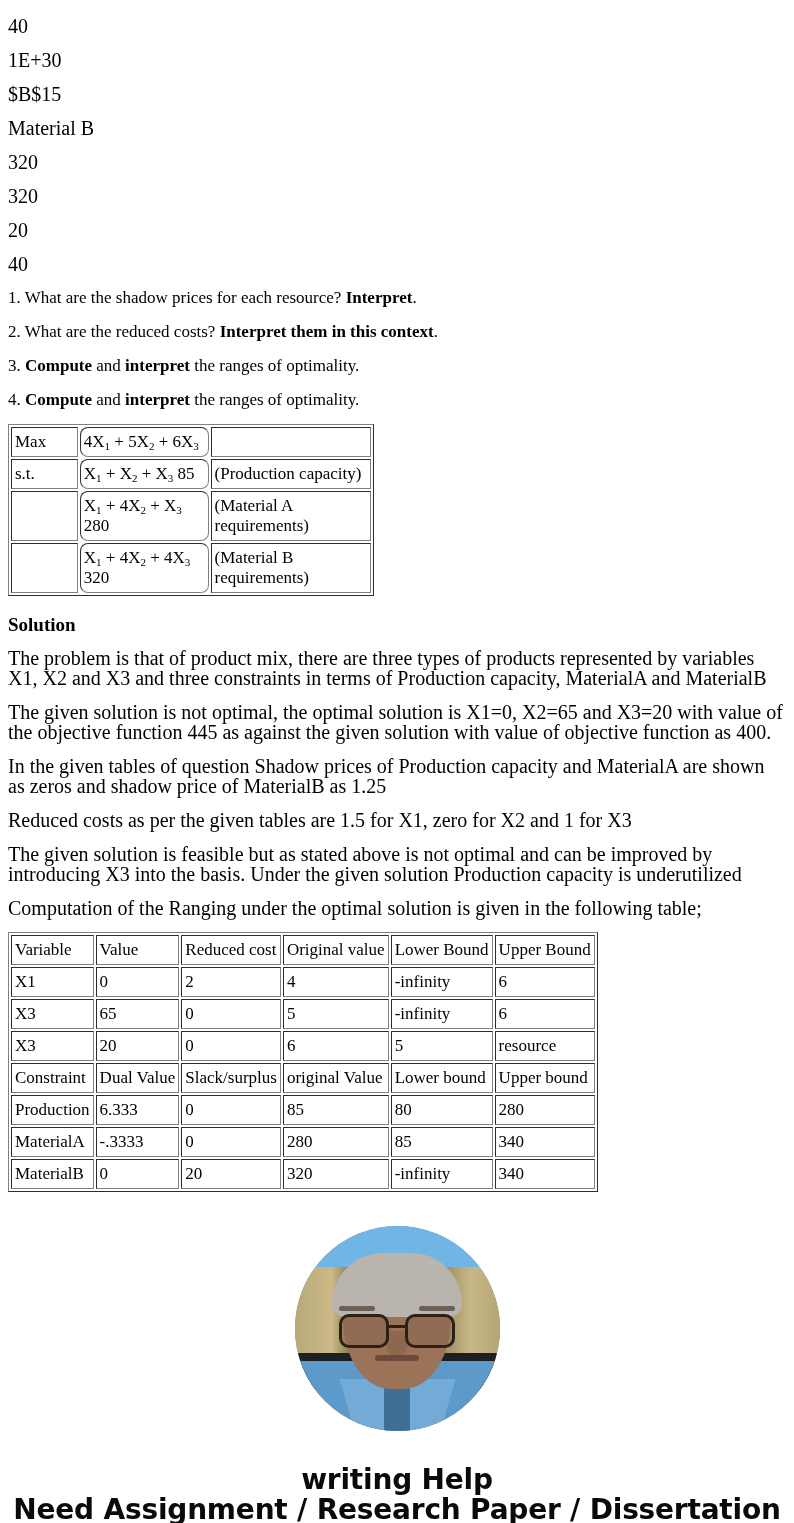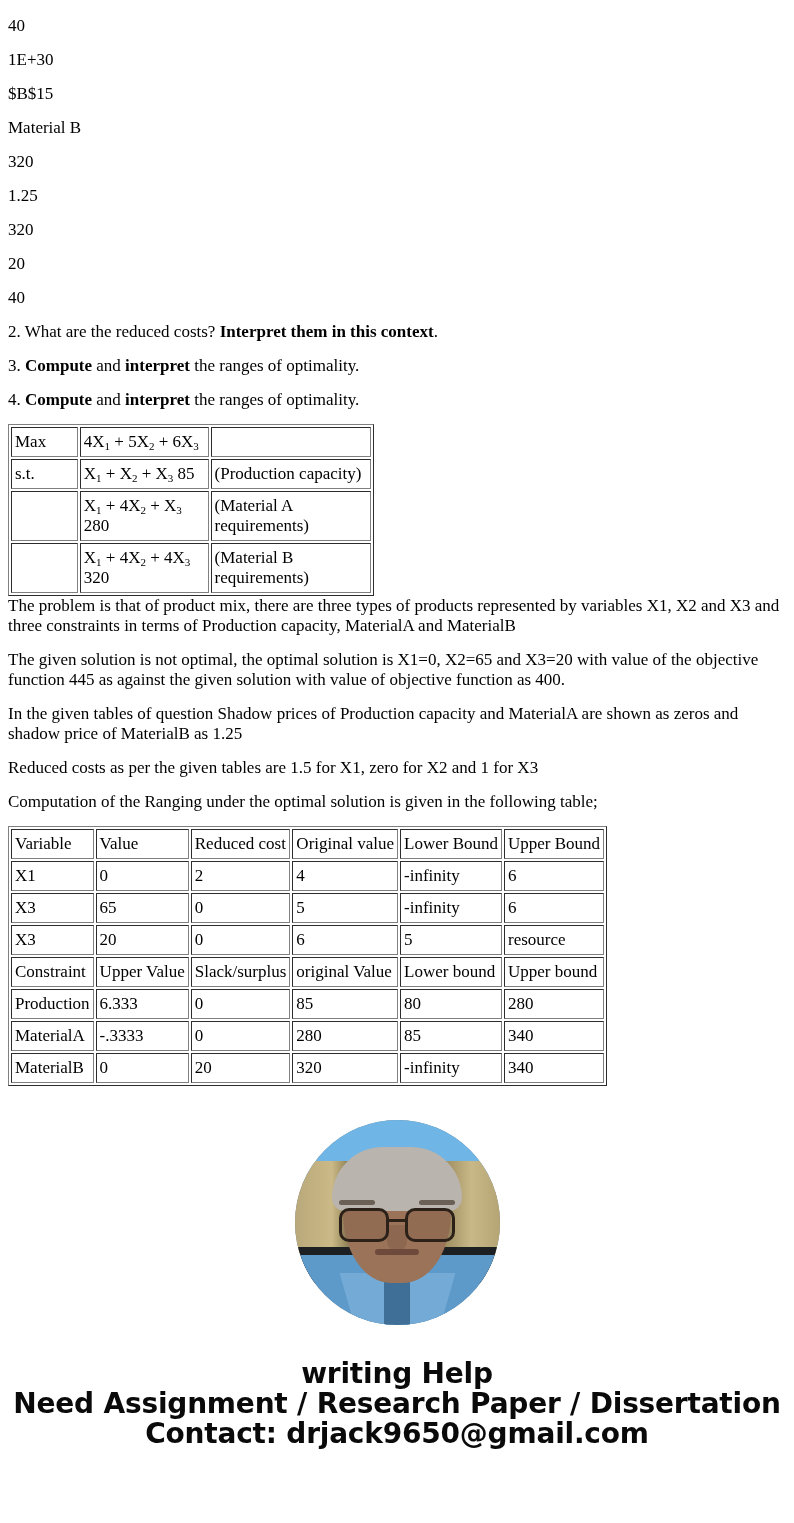--- a/index.html
+++ b/index.html
@@ -18,21 +18,21 @@
   .page {
     width: 794px;
     box-sizing: border-box;
     padding: 0 8px;
     position: relative;
   }
 
   
   .stanza p,
   p.para {
-    font-size: 17px;
+    font-size: 20px;
     line-height: 20px;
     margin: 0 0 0 0;
     padding: 0;
   }
   .stanza p {
     margin: 0 0 14px 0;
   }
   .stanza {
     padding-top: 16px;
   }
@@ -63,21 +63,21 @@
     border: 1px inset #808080;
     padding: 4px 3px;
     vertical-align: top;
     text-align: left;
     font-weight: normal;
   }
 
   
   #lp-model-table { width: 366px; margin-top: 10px; }
   #lp-model-table td.c1 { width: 60px; }
-  #lp-model-table td.c2 { width: 125px; }
+  #lp-model-table td.c2 { width: 125px; border-radius: 8px; }
   #lp-model-table td.c3 { width: 155px; }
 
   
   #ranging-table { width: 520px; margin-top: 8px; }
   #ranging-table td { white-space: nowrap; }
   #ranging-table td.k0 { width: 66px; margin-left: 32px; }
   #ranging-table td.k1 { width: 66px; }
   #ranging-table td.k2 { width: 83px; }
   #ranging-table td.k3 { width: 88px; }
   #ranging-table td.k4 { width: 84px; }
@@ -193,27 +193,29 @@
 <body>
 
 <div class="page">
 
   <div class="stanza">
     <p>40</p>
     <p>1E+30</p>
     <p>$B$15</p>
     <p>Material B</p>
     <p>320</p>
-    <p>1.25</p>
     <p>320</p>
     <p>20</p>
     <p>40</p>
   </div>
 
   <div class="qlist">
+    <p>
+      <span>1.</span><span> What are the shadow prices for each resource? </span><b>Interpret</b><span>.</span>
+    </p>
     <p>
       <span>2.</span> <span>What are the reduced costs? </span><b>Interpret them in this context</b><span>.</span>
     </p>
     <p>
       <span>3.</span><span> </span><b>Compute</b><span> and </span><b>interpret</b><span> the ranges of optimality.</span>
     </p>
     <p>
       <span>4.</span><span> </span><b>Compute</b><span> and </span><b>interpret</b><span> the ranges of optimality.</span>
     </p>
   </div>
@@ -236,25 +238,27 @@
         <td class="c3">(Material A requirements)</td>
       </tr>
       <tr>
         <td class="c1"></td>
         <td class="c2">X<sub>1</sub> + 4X<sub>2</sub> + 4X<sub>3</sub> 320</td>
         <td class="c3">(Material B requirements)</td>
       </tr>
     </tbody>
   </table>
 
+  <h2 class="solution-heading">Solution</h2>
 
   <p class="para">The problem is that of product mix, there are three types of products represented by variables X1, X2 and X3 and three constraints in terms of Production capacity, MaterialA and MaterialB</p>
   <p class="para">The given solution is not optimal, the optimal solution is X1=0, X2=65 and X3=20 with value of the objective function 445 as against the given solution with value of objective function as 400.</p>
   <p class="para">In the given tables of question Shadow prices of Production capacity and MaterialA are shown as zeros and shadow price of MaterialB as 1.25</p>
   <p class="para">Reduced costs as per the given tables are 1.5 for X1, zero for X2 and 1 for X3</p>
+  <p class="para">The given solution is feasible but as stated above is not optimal and can be improved by introducing X3 into the basis. Under the given solution Production capacity is underutilized</p>
   <p class="para">Computation of the Ranging under the optimal solution is given in the following table;</p>
 
   <table class="legacy" id="ranging-table">
     <tbody>
       <tr>
         <td class="k0">Variable</td>
         <td class="k1">Value</td>
         <td class="k2">Reduced cost</td>
         <td class="k3">Original value</td>
         <td class="k4">Lower Bound</td>
@@ -279,21 +283,21 @@
       <tr>
         <td class="k0">X3</td>
         <td class="k1">20</td>
         <td class="k2">0</td>
         <td class="k3">6</td>
         <td class="k4">5</td>
         <td class="k5">resource</td>
       </tr>
       <tr>
         <td class="k0">Constraint</td>
-        <td class="k1">Upper Value</td>
+        <td class="k1">Dual Value</td>
         <td class="k2">Slack/surplus</td>
         <td class="k3">original Value</td>
         <td class="k4">Lower bound</td>
         <td class="k5">Upper bound</td>
       </tr>
       <tr>
         <td class="k0">Production</td>
         <td class="k1">6.333</td>
         <td class="k2">0</td>
         <td class="k3">85</td>

